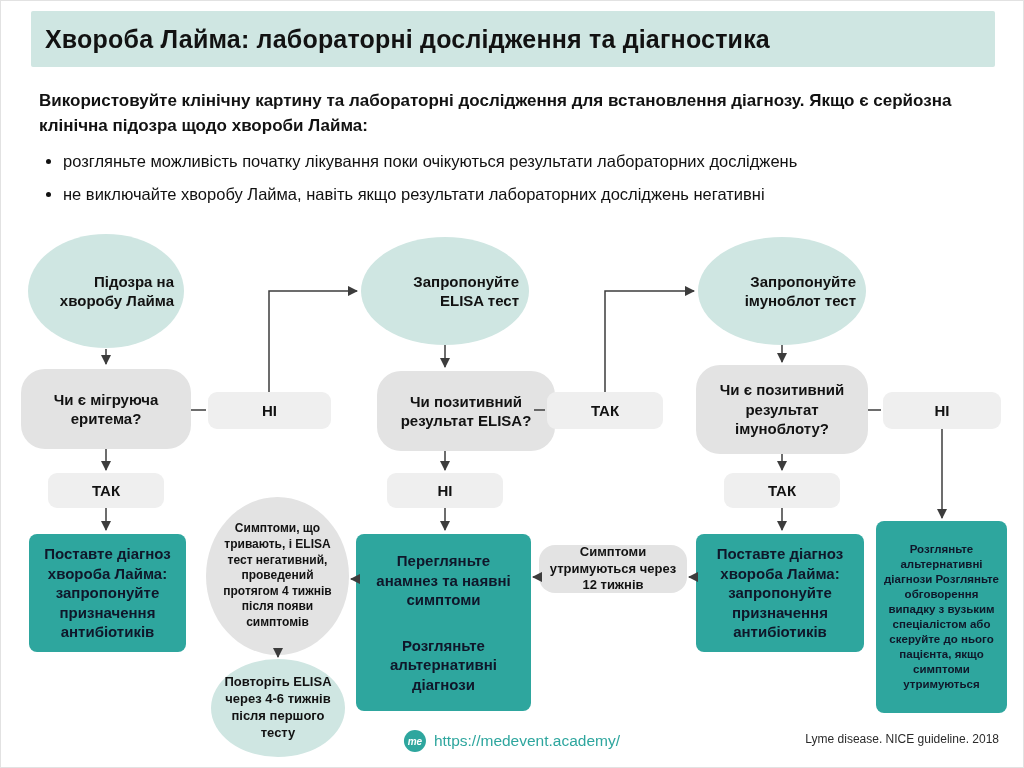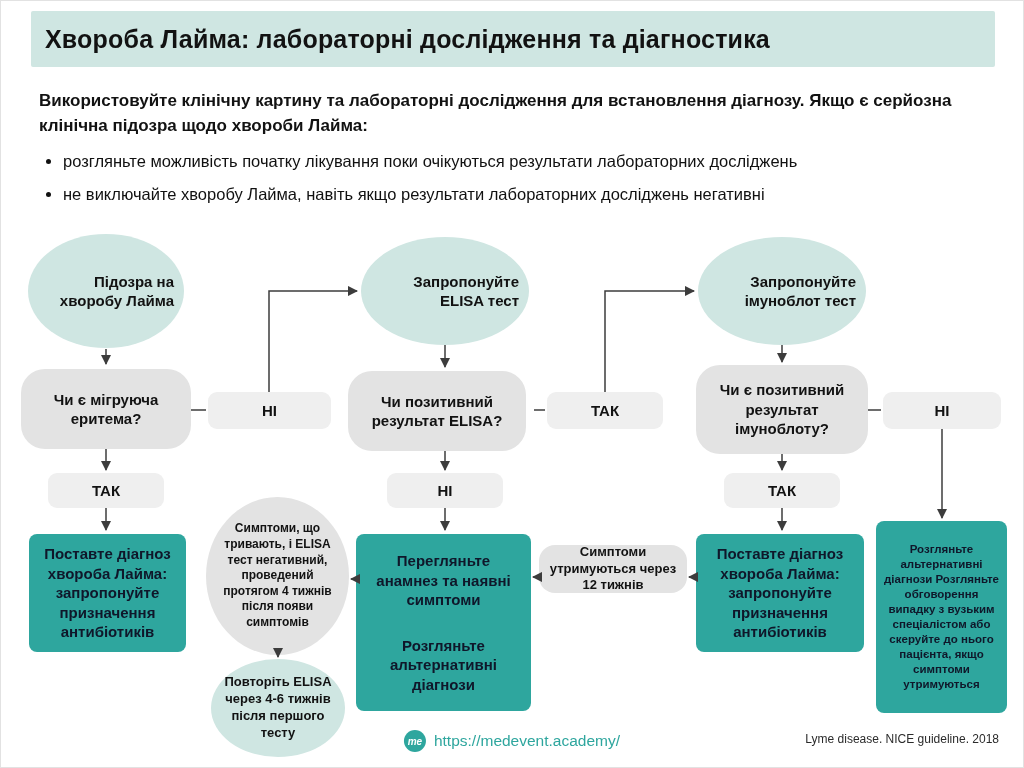--- a/index.html
+++ b/index.html
@@ -84,21 +84,21 @@
   <div class="node pill" style="left:47px; top:472px; width:116px; height:35px;">
     <span>ТАК</span>
   </div>
   <div class="node teal" style="left:28px; top:533px; width:157px; height:118px;">
     <span>Поставте діагноз хвороба Лайма: запропонуйте призначення антибіотиків</span>
   </div>
 
   <div class="node ellipse" style="left:360px; top:236px; width:168px; height:108px;">
     <span>Запропонуйте ELISA тест</span>
   </div>
-  <div class="node qbox" style="left:347px; top:370px; width:178px; height:80px;">
+  <div class="node qbox" style="left:376px; top:370px; width:178px; height:80px;">
     <span>Чи позитивний результат ELISA?</span>
   </div>
   <div class="node pill" style="left:546px; top:391px; width:116px; height:37px;">
     <span>ТАК</span>
   </div>
   <div class="node pill" style="left:386px; top:472px; width:116px; height:35px;">
     <span>НІ</span>
   </div>
   <div class="node teal" style="left:355px; top:533px; width:175px; height:177px;">
     <span>Перегляньте анамнез та наявні симптоми</span>

